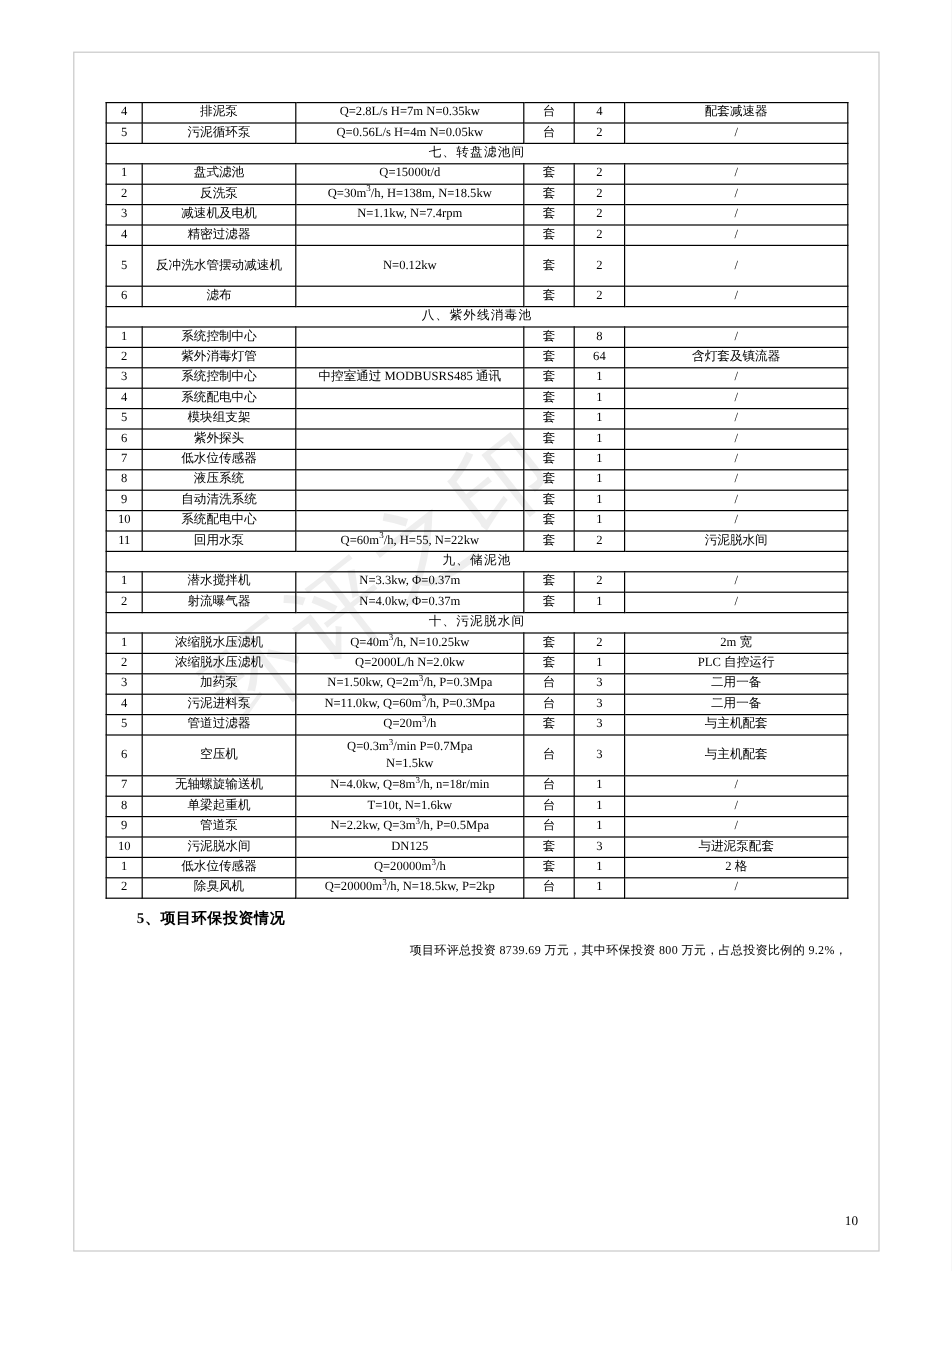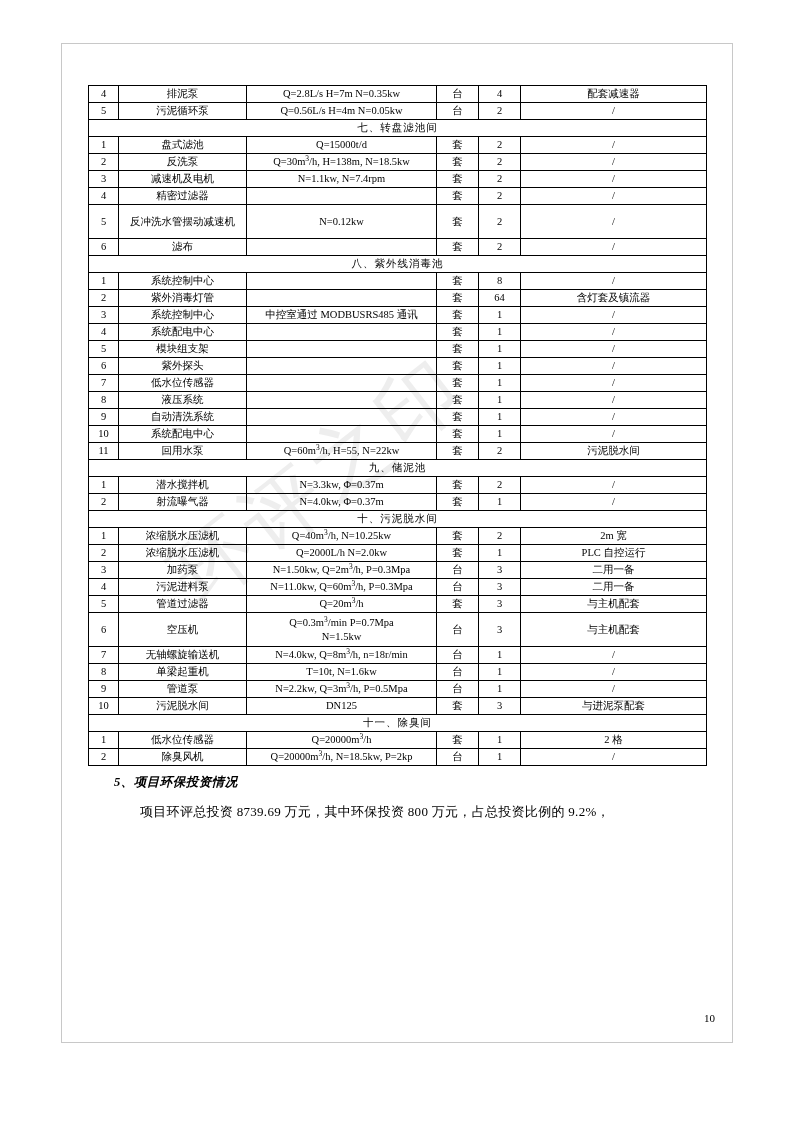--- a/index.html
+++ b/index.html
@@ -85,29 +85,29 @@
     line-height: 0;
   }
   .two-line { line-height: 1.45; }
 
   .para-head {
     margin-top: 8px;
     font-size: 12.5px;
     font-weight: bold;
     padding-left: 26px;
     letter-spacing: 0.5px;
-    font-style: italic;
   }
   .para-body {
     margin-top: 10px;
-    font-size: 13px;
+    font-size: 10px;
     text-indent: 26px;
     line-height: 1.7;
     letter-spacing: 0.3px;
     padding-left: 26px;
+    text-align: right;
   }
   .page-num {
     position: absolute;
     right: 78px;
     top: 1012px;
     font-size: 11px;
     font-family: "Liberation Serif", serif;
   }
 </style>
 </head>
@@ -376,23 +376,20 @@
           </tr>
           <tr>
             <td class="c-no">10</td>
             <td class="c-name">污泥脱水间</td>
             <td class="c-spec">DN125</td>
             <td class="c-unit">套</td>
             <td class="c-qty">3</td>
             <td class="c-note">与进泥泵配套</td>
           </tr>
           <tr>
-            <td class="section" colspan="6">十一、除臭间</td>
-          </tr>
-          <tr>
             <td class="c-no">1</td>
             <td class="c-name">低水位传感器</td>
             <td class="c-spec">Q=20000m<span class="sub">3</span>/h</td>
             <td class="c-unit">套</td>
             <td class="c-qty">1</td>
             <td class="c-note">2 格</td>
           </tr>
           <tr>
             <td class="c-no">2</td>
             <td class="c-name">除臭风机</td>

